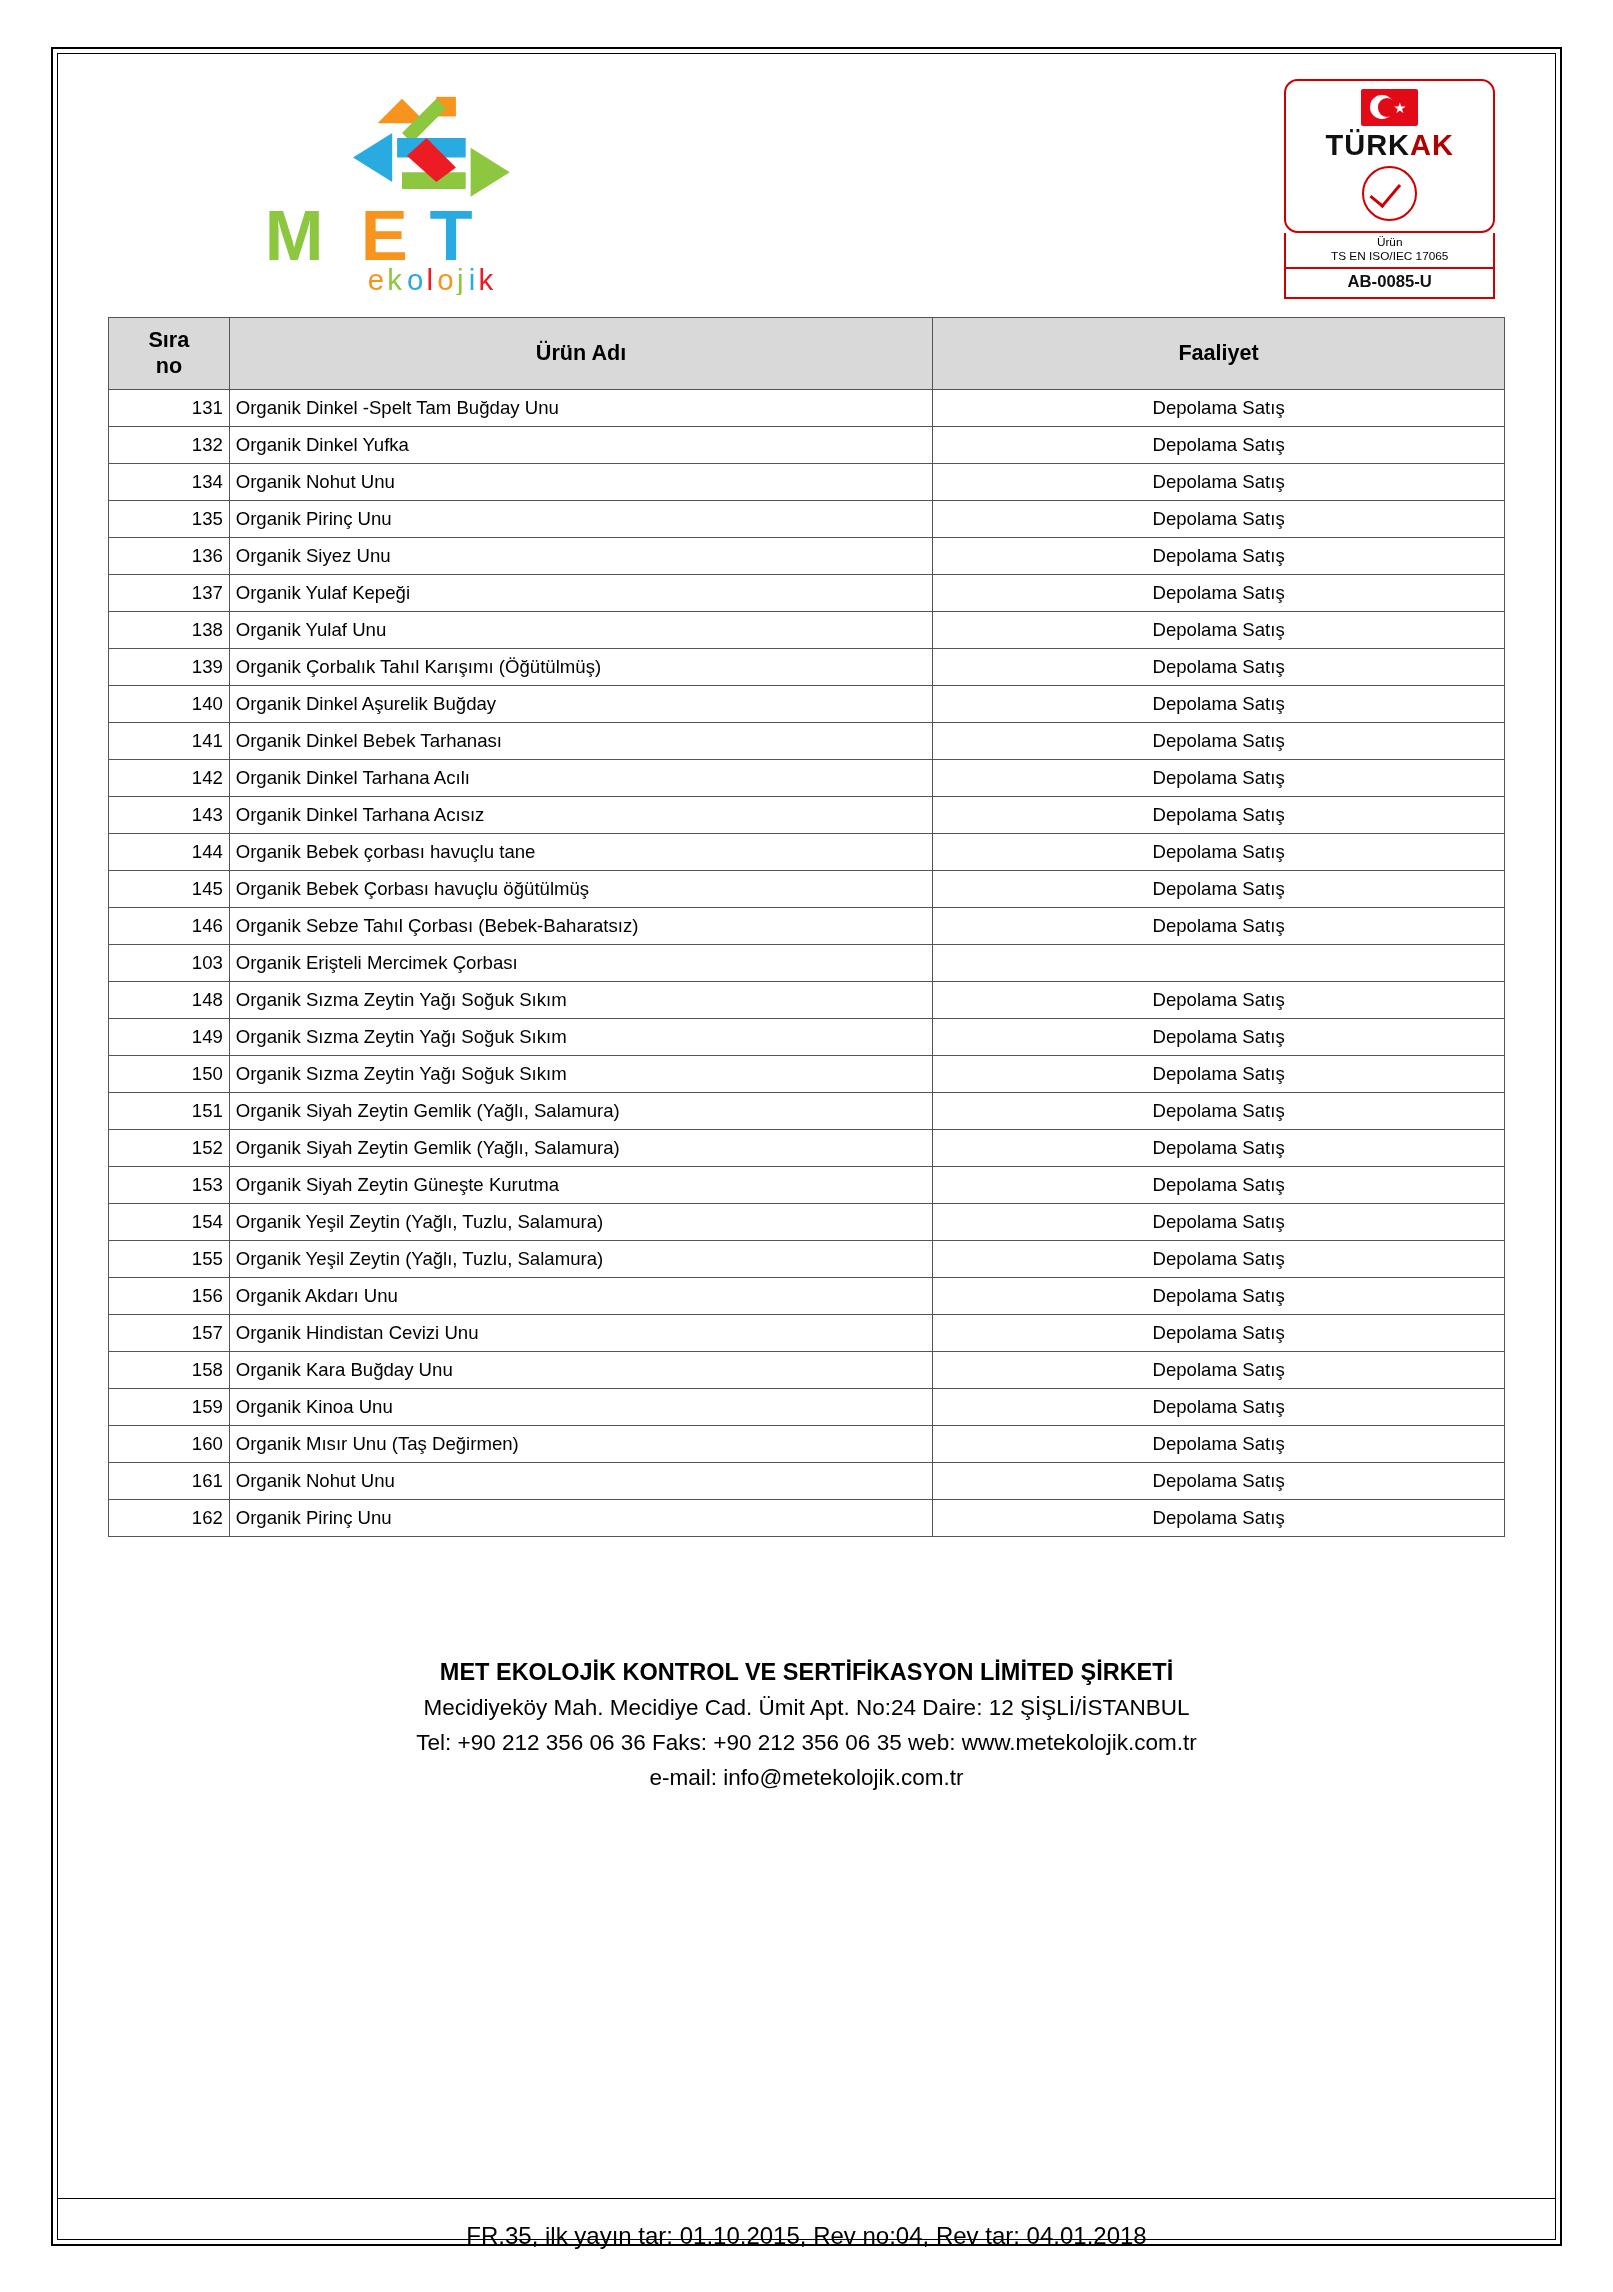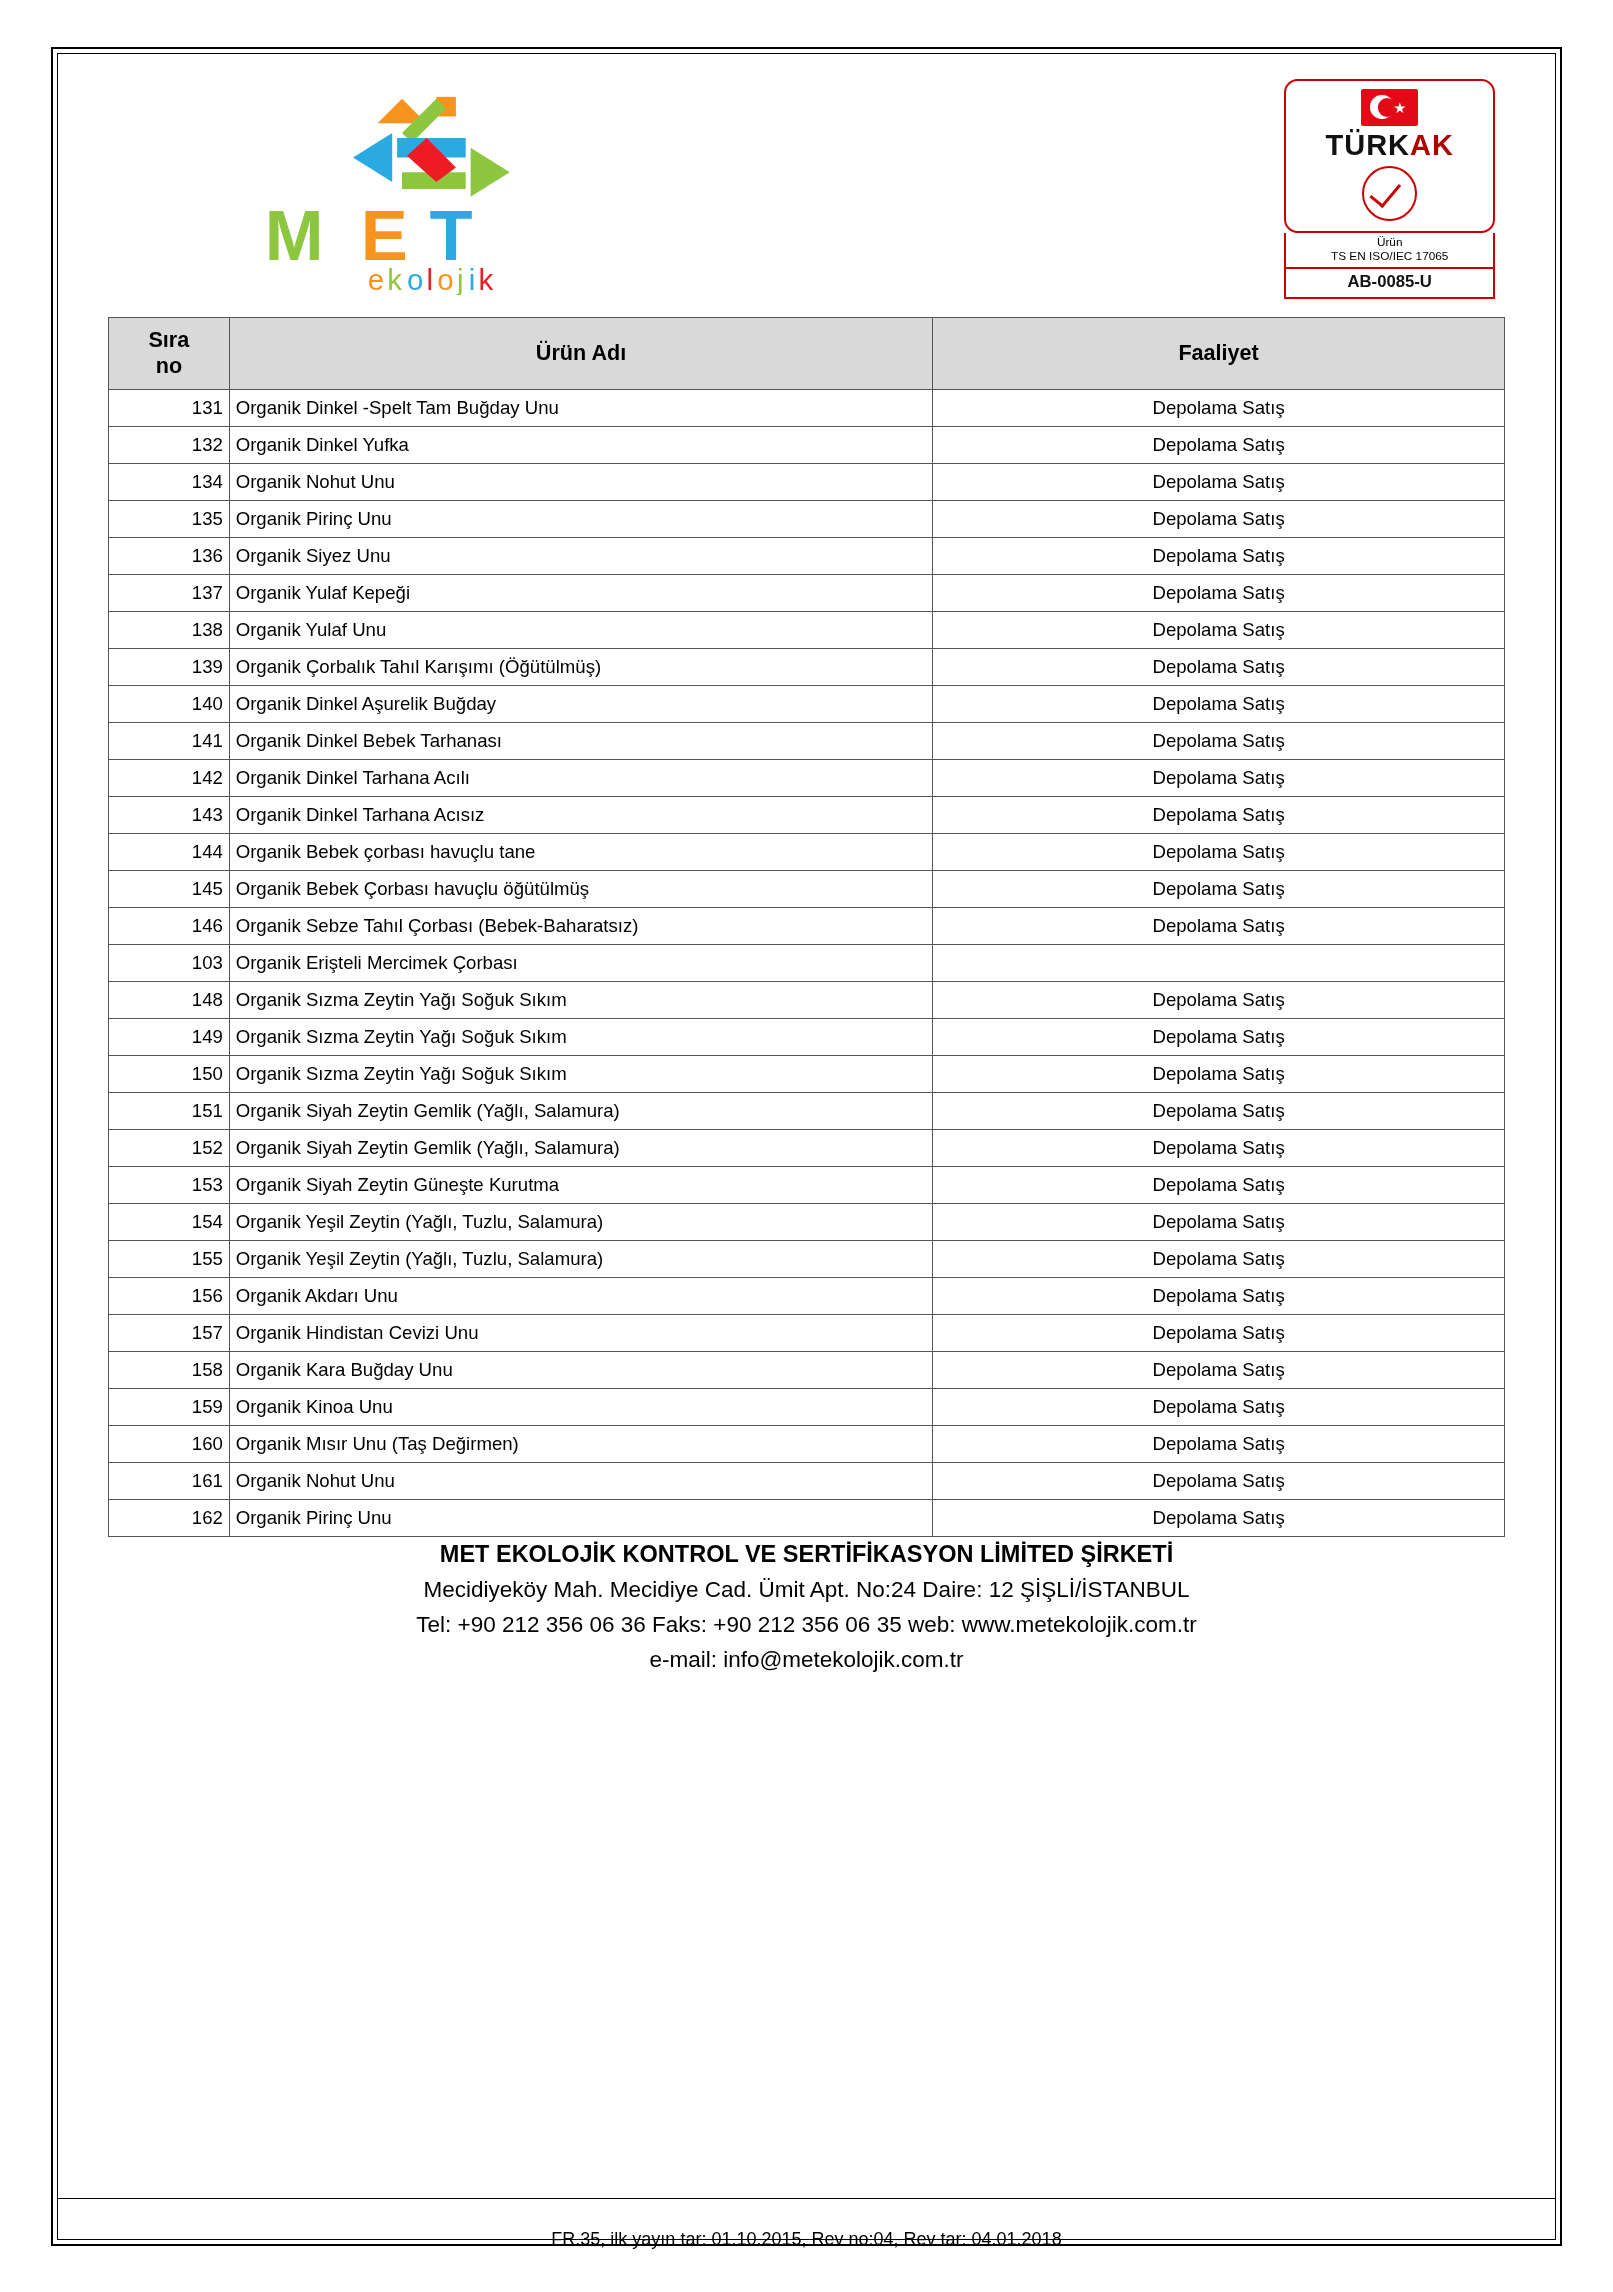--- a/index.html
+++ b/index.html
@@ -171,20 +171,21 @@
   th.col-no { width: 108px; }
   th.col-name { width: auto; }
   th.col-act { width: 559px; }
   td.cell-no { text-align: right; }
   td.cell-name { text-align: left; padding-left: 9.8px; }
   td.cell-act { text-align: center; }
   tbody tr { height: 37px; }
 
   
   .footer {
+    margin-top: 118px;
     text-align: center;
     line-height: 35px;
   }
   .footer .company {
     font-weight: bold;
     font-size: 23.5px;
   }
   .footer .line {
     font-size: 22.5px;
   }
@@ -194,21 +195,21 @@
     right: 57px;
     bottom: 94px;
     border-top: 1px solid #000;
   }
   .docref {
     position: absolute;
     left: 0;
     right: 0;
     bottom: 43px;
     text-align: center;
-    font-size: 18px;
+    font-size: 24px;
   }
 </style>
 </head>
 <body>
 
 <div class="page">
   <div class="page-border"></div>
   <div class="page-inner"></div>
 
   <div class="content">

